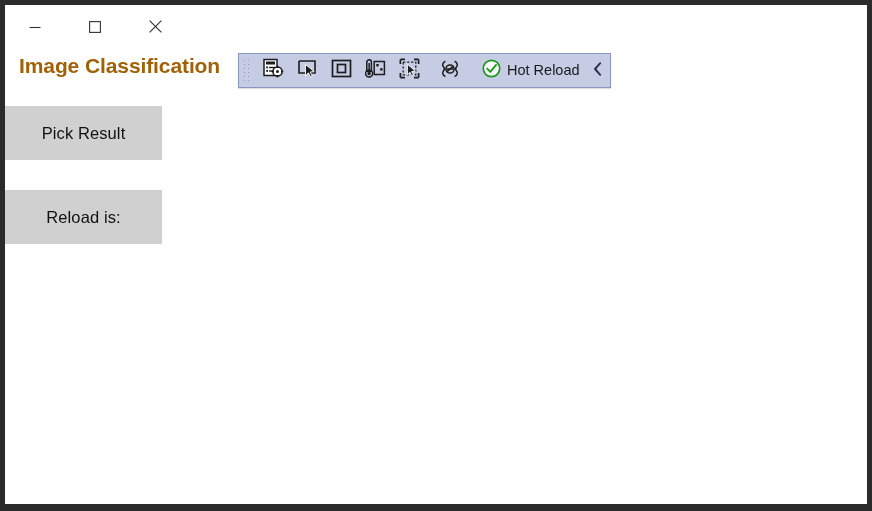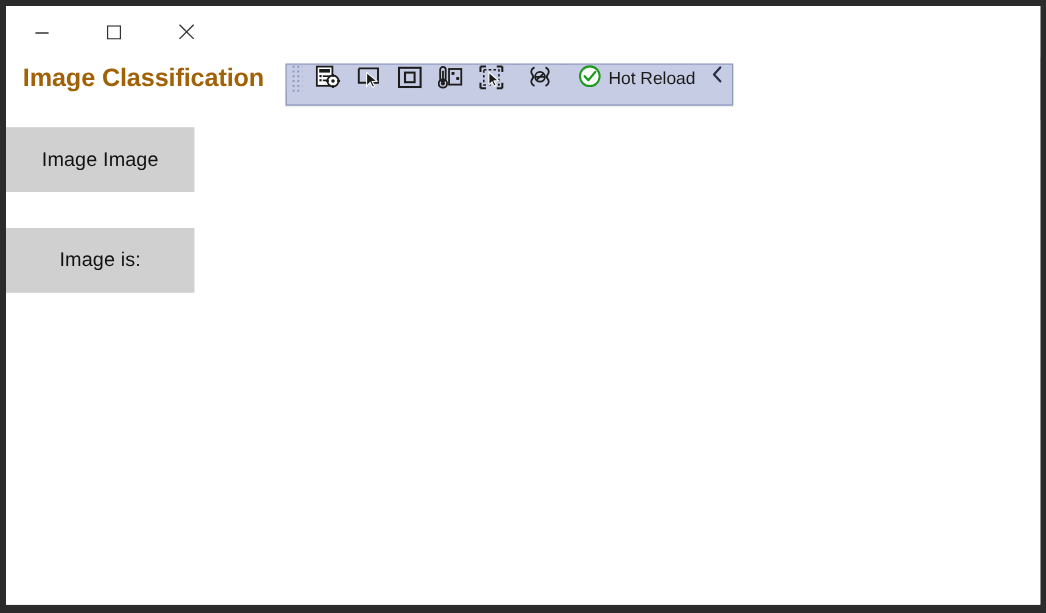--- a/index.html
+++ b/index.html
@@ -94,21 +94,21 @@
   
   .hotreload-toolbar {
     position: absolute;
     left: 233px;
     top: 5px;
     height: 35px;
     box-sizing: border-box;
     background: #c6cce4;
     border: 1px solid #8d96bd;
     display: flex;
-    align-items: flex-start;
+    align-items: center;
     box-shadow: 0 1px 1px rgba(0,0,0,0.12);
   }
   .tb-grip {
     width: 17px;
     display: flex;
     align-items: center;
     justify-content: center;
     background: #c6cce4;
     cursor: move;
   }
@@ -320,19 +320,19 @@
             <svg width="12" height="16" viewBox="0 0 12 16">
               <path d="M8.2 2.2 L3 8 L8.2 13.8" fill="none" stroke="#2a2f4a" stroke-width="1.9" stroke-linecap="round" stroke-linejoin="round"></path>
             </svg>
           </span>
         </div>
 
       </div>
     </div>
 
     <div class="content-area">
-      <button class="app-button" id="pick-image-button">Image Image</button>
-
-      <button class="app-button" id="result-button">Image is:</button>
+      <button class="app-button" id="pick-image-button">Pick Result</button>
+
+      <button class="app-button" id="result-button">Reload is:</button>
     </div>
 
   </div>
 </div>
 
 </body></html>

